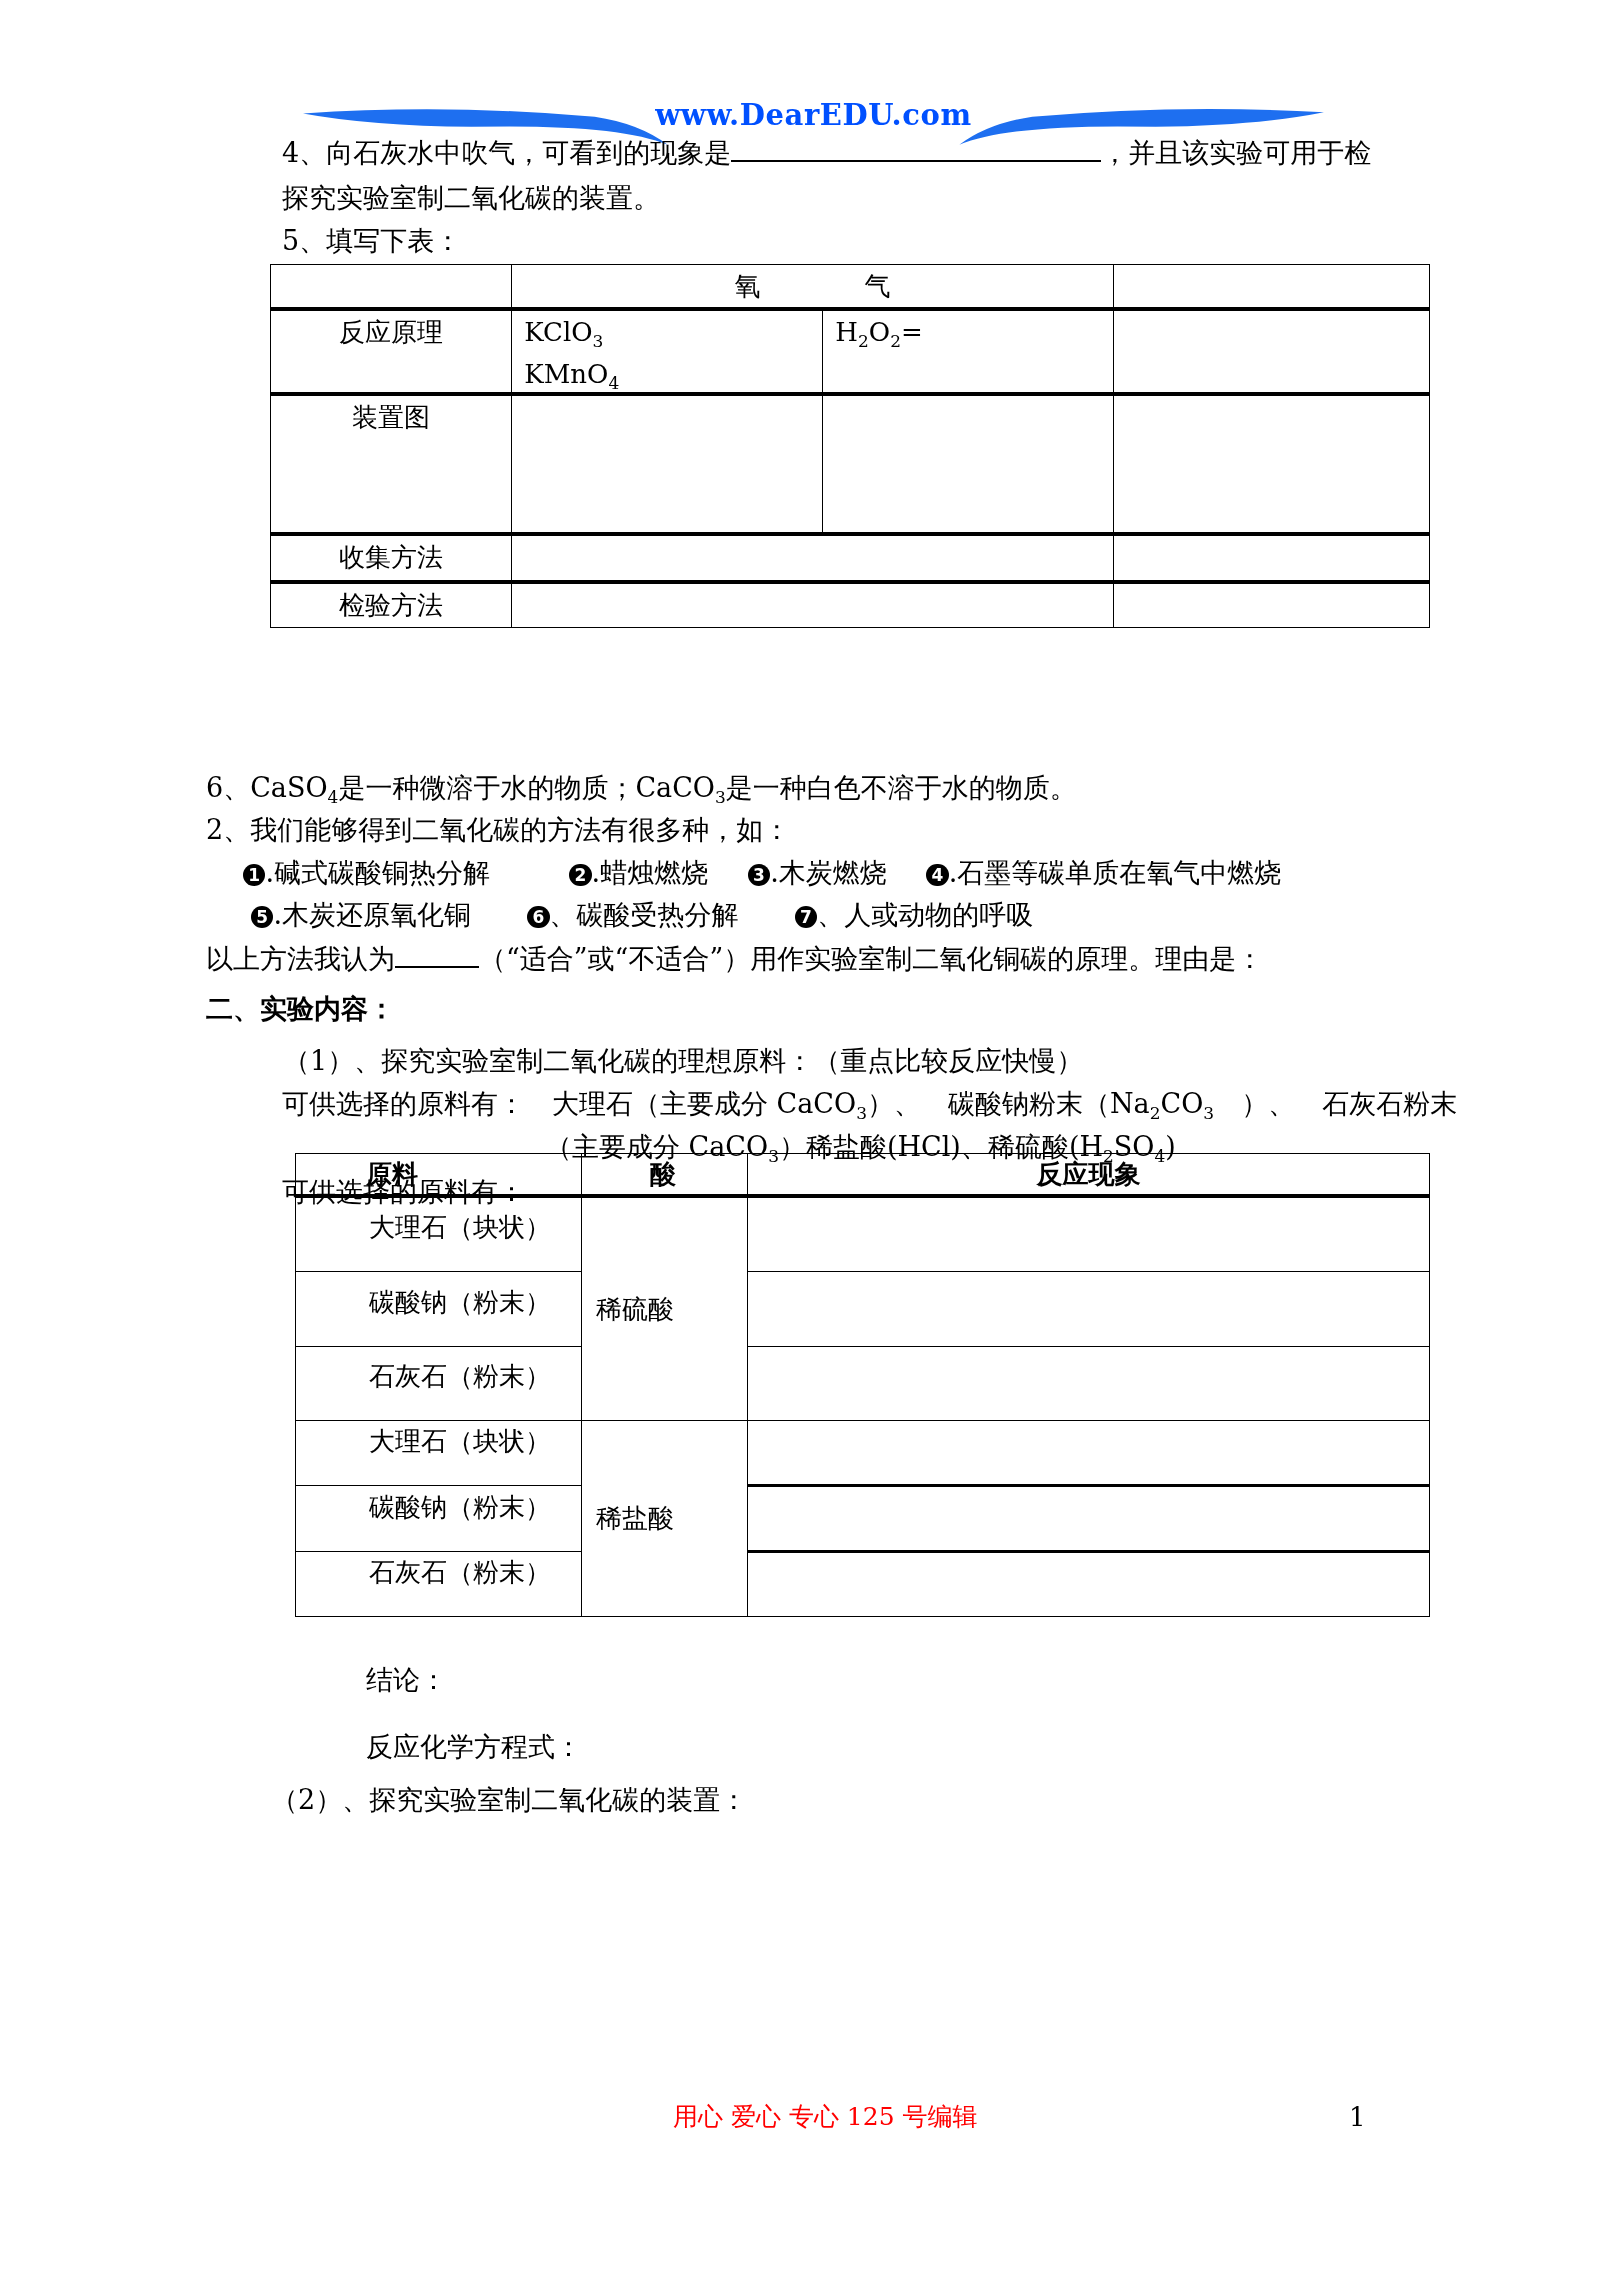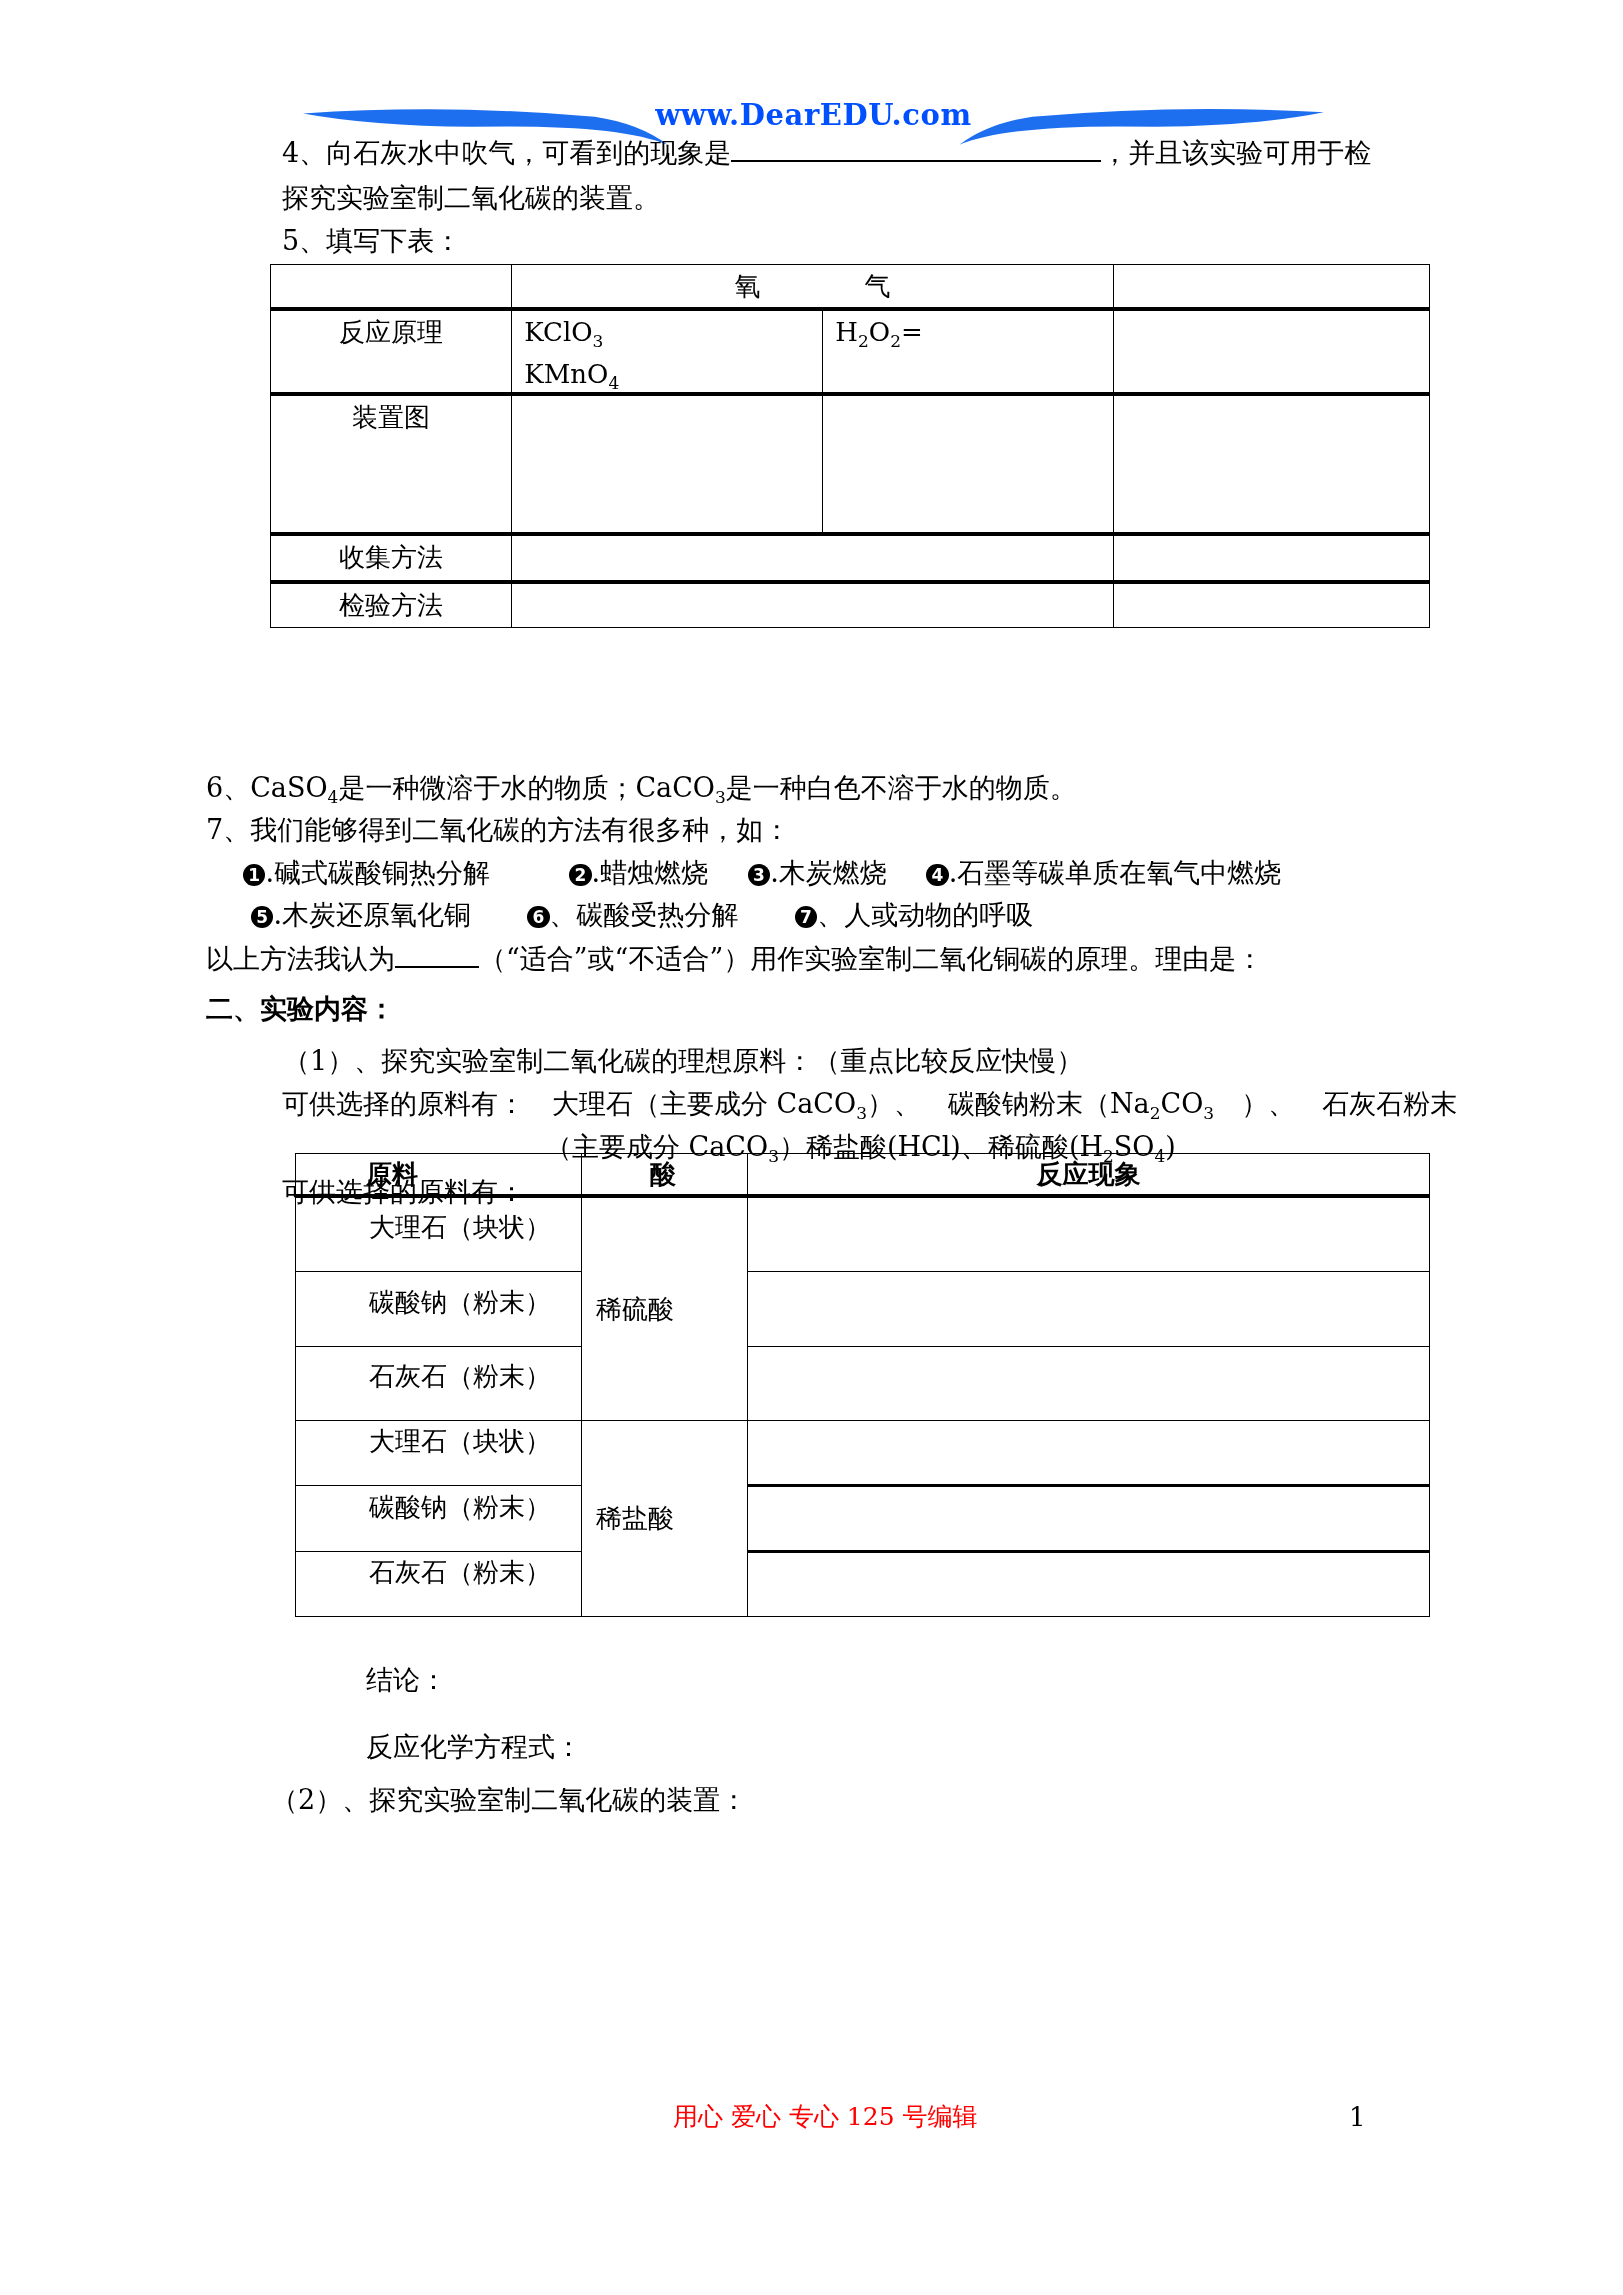--- a/index.html
+++ b/index.html
@@ -94,21 +94,21 @@
     <td colspan="2"></td>
     <td></td>
   </tr>
 </tbody>
   </table>
 
 <div class="abs txt" style="left:206px;top:771px;">
   <span>6、CaSO</span><sub>4</sub><span>是一种微溶于水的物质；CaCO</span><sub>3</sub><span>是一种白色不溶于水的物质。</span>
 </div>
 
-<div class="abs txt" style="left:206px;top:813px;">7、我们能够得到二氧化碳的方法有很多种，如：</div>
+<div class="abs txt" style="left:206px;top:813px;">2、我们能够得到二氧化碳的方法有很多种，如：</div>
 <div class="abs txt" style="left:243px;top:856px;">
   <span><span class="circ">1</span><span>.</span><span>碱式碳酸铜热分解</span></span>
   <span style="display:inline-block;width:62px"></span>
   <span><span class="circ">2</span><span>.</span><span>蜡烛燃烧</span></span>
   <span style="display:inline-block;width:22.4px"></span>
   <span><span class="circ">3</span><span>.</span><span>木炭燃烧</span></span>
   <span style="display:inline-block;width:22.4px"></span>
   <span><span class="circ">4</span><span>.</span><span>石墨等碳单质在氧气中燃烧</span></span>
 </div>
 <div class="abs txt" style="left:251px;top:898px;">

